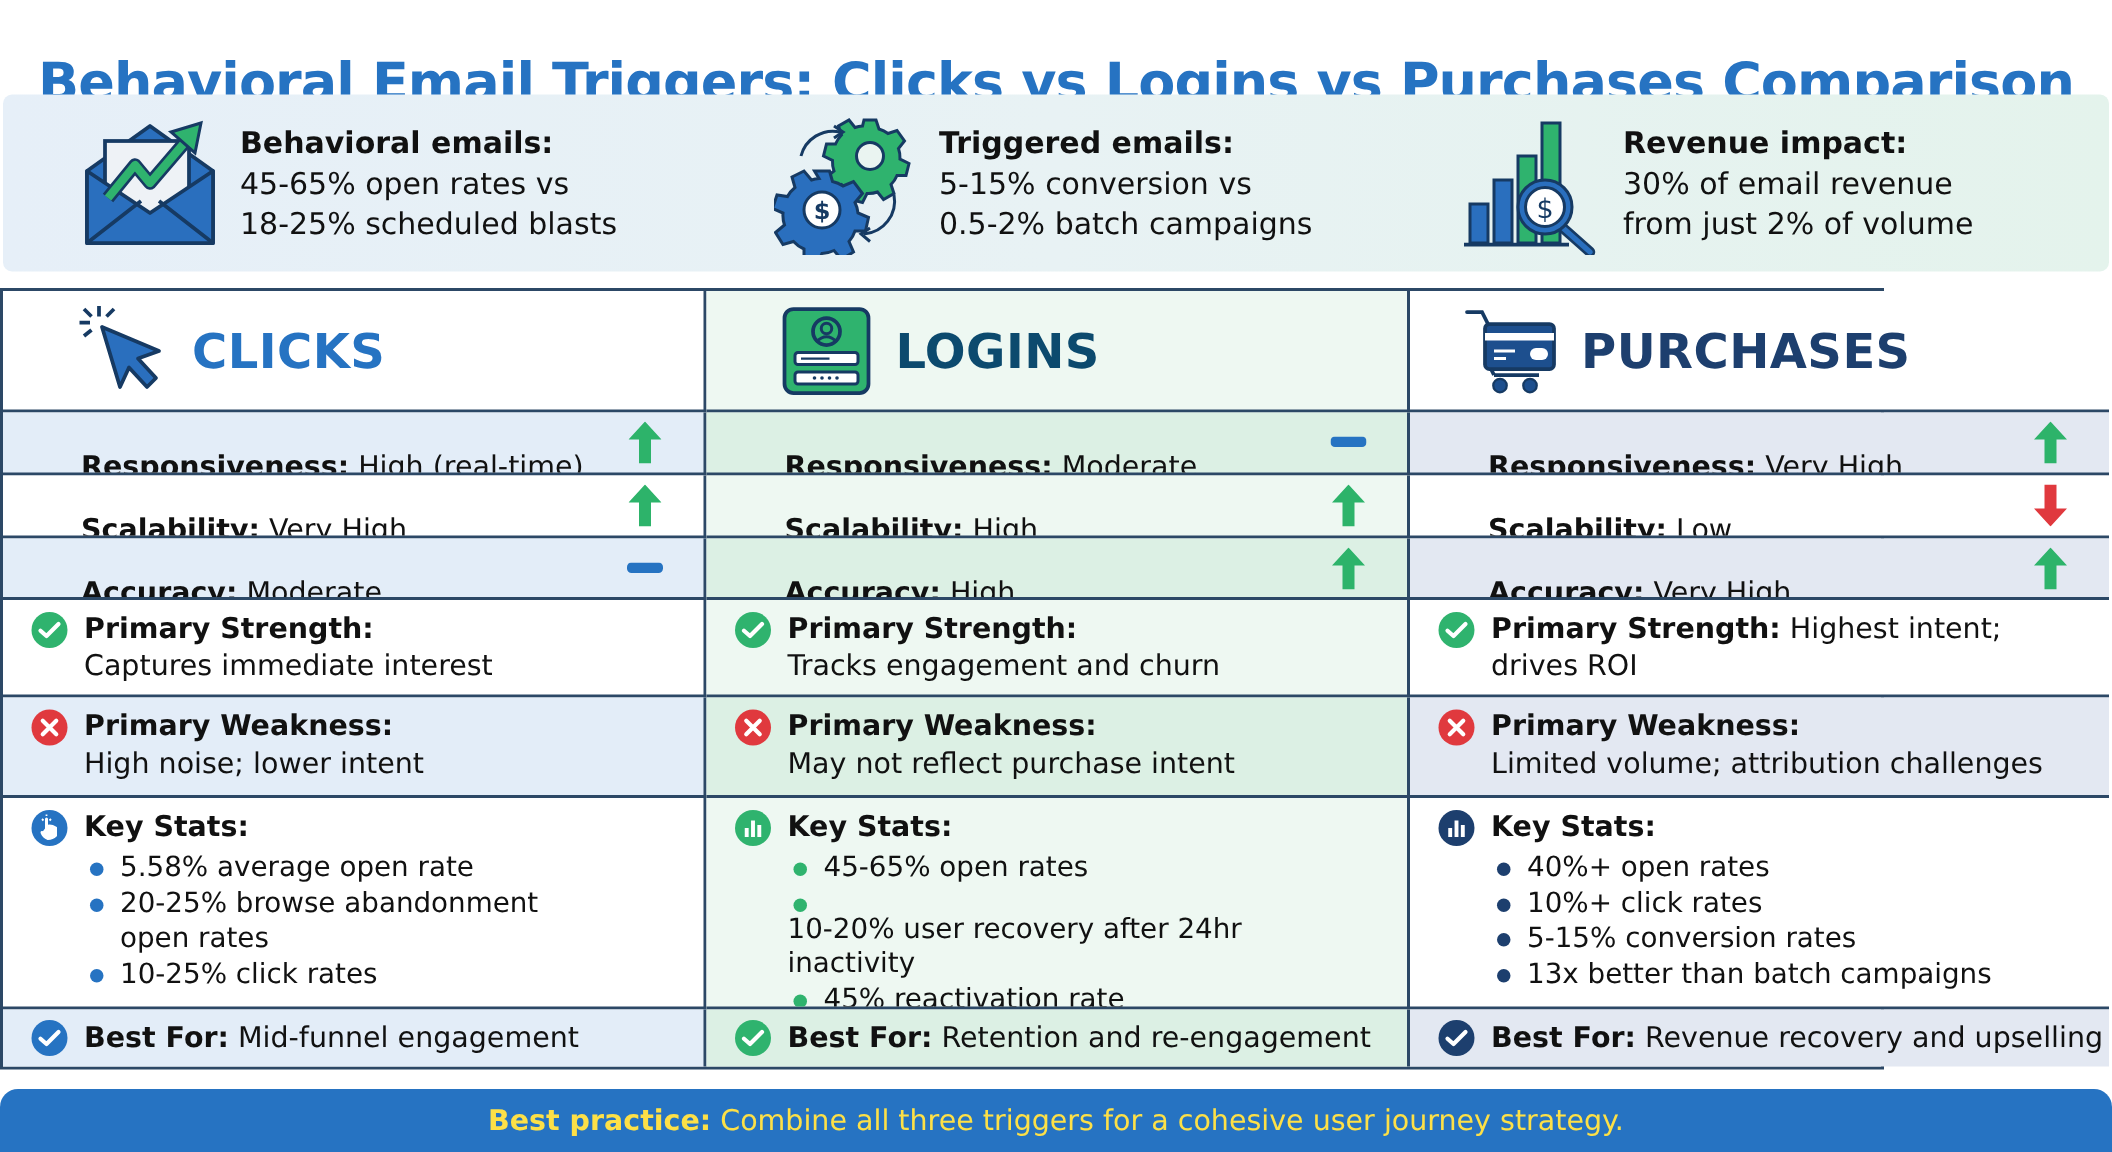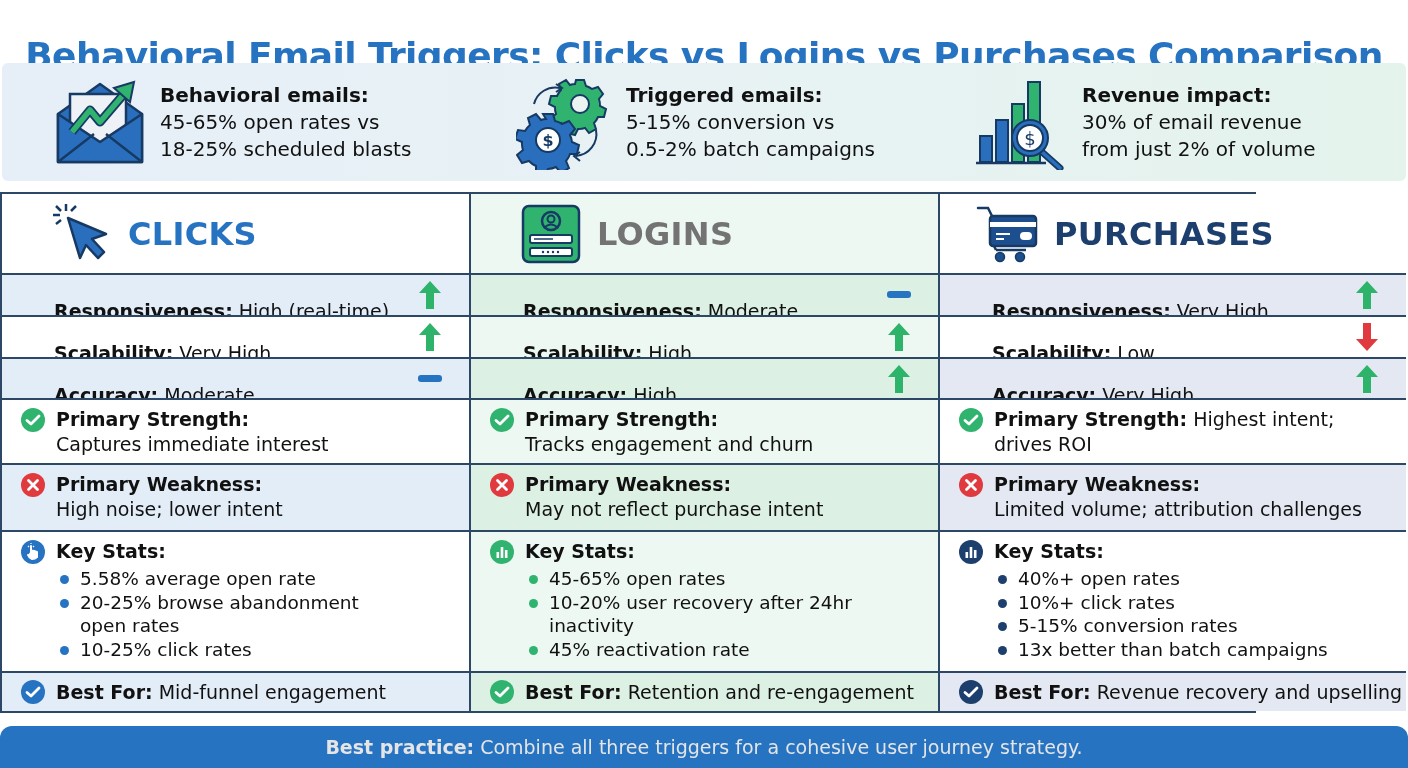--- a/index.html
+++ b/index.html
@@ -55,21 +55,21 @@
   .stats-list li { display: flex; align-items: flex-start; line-height: 23.5px; font-size: 18.5px; }
   .stats-list li .dot { width: 9px; height: 9px; border-radius: 50%; margin: 8px 11px 0 4px; flex: none; }
 
   .bestfor { display: flex; align-items: center; height: 100%; padding-left: 18px; font-size: 19px; }
   .bestfor .bicon { width: 26px; height: 26px; margin-right: 10px; flex: none; }
 
   .footer {
     position: absolute; left: 0; top: 726px; width: 1408px; height: 42px;
     background: #2673c2; border-radius: 12px 12px 0 0;
     display: flex; align-items: center; justify-content: center;
-    color: #e5e5e5; font-size: 19px;
+    color: #fde047; font-size: 19px;
   }
   .footer b { font-weight: bold; margin-right: 6px; }
 </style>
 </head>
 <body>
 
 <div class="title">Behavioral Email Triggers: Clicks vs Logins vs Purchases Comparison</div>
 
 <div class="summary">
   <div class="sum-item" style="left:50px;">
@@ -168,21 +168,21 @@
           <path d="M23 24 Q30 17 37 24" fill="none" stroke="#163a63" stroke-width="2"></path>
           <rect x="9" y="31" width="42" height="8" rx="2" fill="#ffffff" stroke="#163a63" stroke-width="2"></rect>
           <line x1="13" y1="35" x2="32" y2="35" stroke="#163a63" stroke-width="1.5"></line>
           <rect x="9" y="44" width="42" height="8" rx="2" fill="#ffffff" stroke="#163a63" stroke-width="2"></rect>
           <circle cx="22" cy="48" r="1.2" fill="#163a63"></circle>
             <circle cx="27" cy="48" r="1.2" fill="#163a63"></circle>
           <circle cx="32" cy="48" r="1.2" fill="#163a63"></circle>
             <circle cx="37" cy="48" r="1.2" fill="#163a63"></circle>
         </svg>
       </div>
-      <span class="hlabel" style="color:#737373">LOGINS</span>
+      <span class="hlabel" style="color:#0c4a6e">LOGINS</span>
     </div>
   </div>
   <div class="cell c2 w last-col">
     <div class="head">
       <div class="hicon" style="margin-left:36px;">
         <svg width="64" height="60" viewBox="0 0 64 60">
           <path d="M2 4 L12 4 L16 12" fill="none" stroke="#163a63" stroke-width="2.5" stroke-linecap="round"></path>
           <rect x="14" y="12" width="46" height="30" rx="3" fill="#1d4f8e" stroke="#163a63" stroke-width="2.5"></rect>
           <rect x="14" y="18" width="46" height="5" fill="#ffffff"></rect>
           <line x1="20" y1="30" x2="34" y2="30" stroke="#ffffff" stroke-width="2"></line>
@@ -381,21 +381,21 @@
             <rect x="11.7" y="8" width="2.6" height="11" fill="#fff"></rect>
             <rect x="15.9" y="11" width="2.6" height="8" fill="#fff"></rect>
           </svg></span>
       <div class="btxt">
         <b style="display:block">Key Stats:</b>
         <ul class="stats-list">
           <li>
               <span class="dot" style="background:#2fb36e"></span>
               <span>45-65% open rates</span>
             </li>
-          <li style="width:330px;">
+          <li style="width:330px;flex-direction:column;">
               <span class="dot" style="background:#2fb36e"></span>
               <span>10-20% user recovery after 24hr inactivity</span>
             </li>
           <li>
               <span class="dot" style="background:#2fb36e"></span>
               <span>45% reactivation rate</span>
             </li>
         </ul>
       </div>
     </div>

